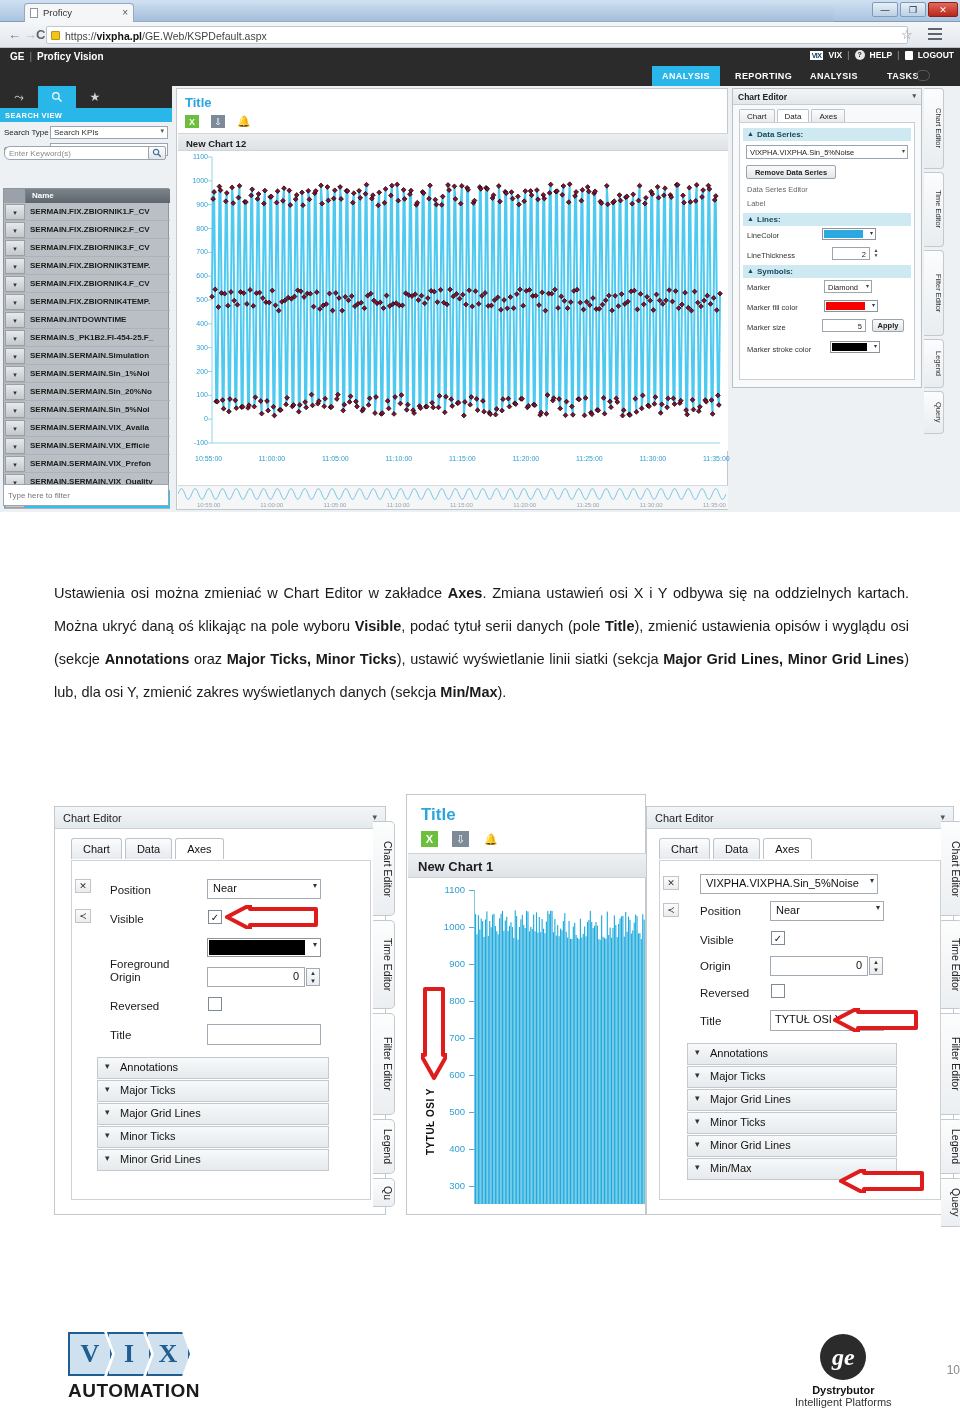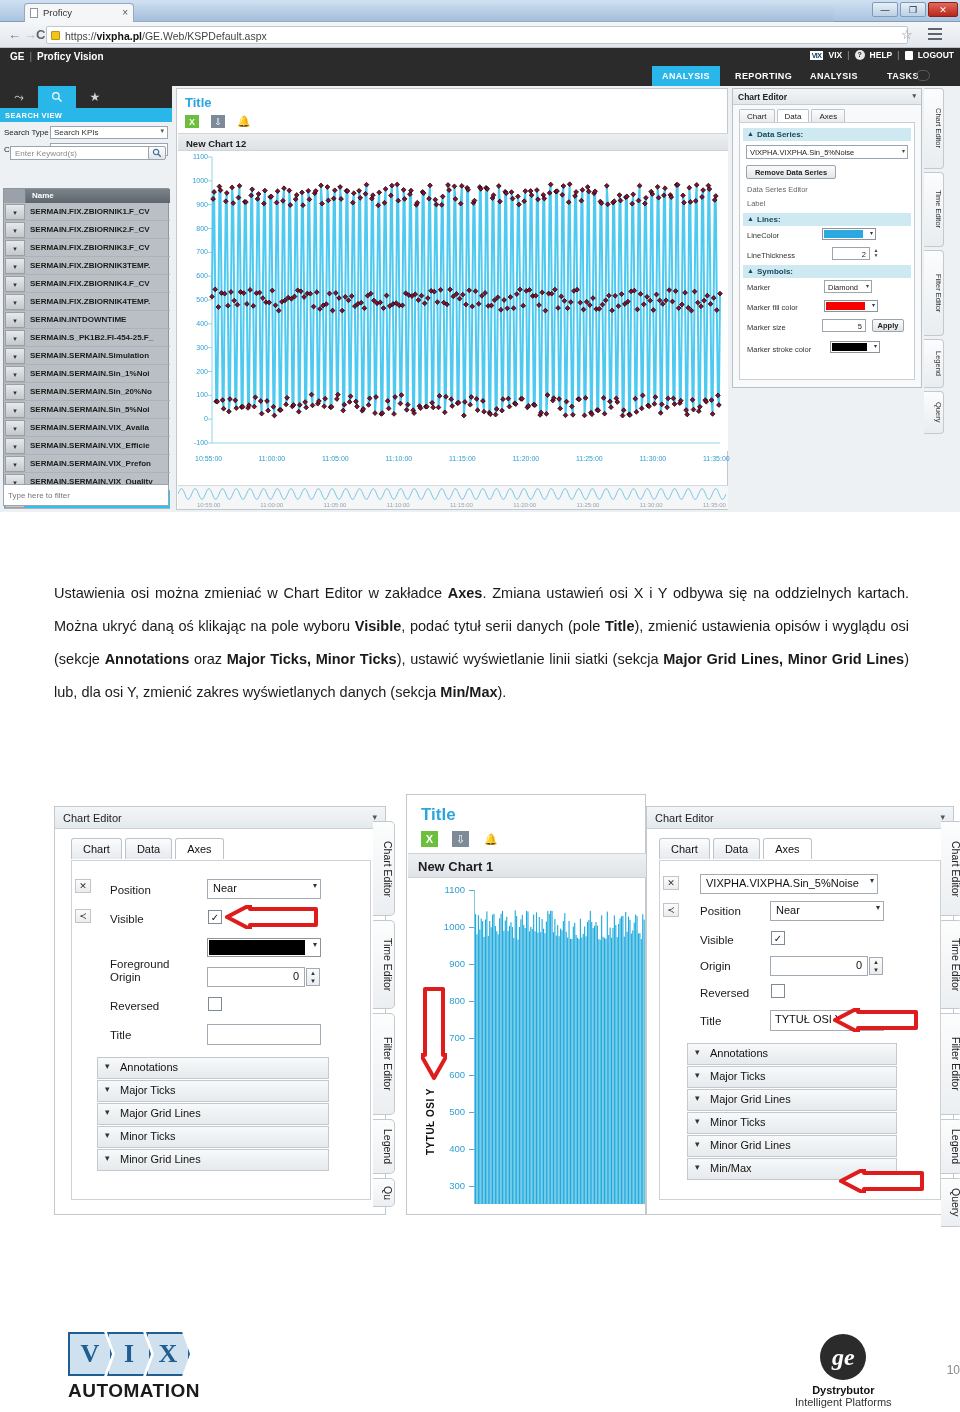--- a/index.html
+++ b/index.html
@@ -285,21 +285,21 @@
       <span class="sv-label">Search Type</span>
       <span class="sv-select">Search KPIs</span>
     </div>
     <div class="sv-row" style="top:57px">
       <span class="sv-label">Category</span>
       <span class="sv-select">All</span>
     </div>
     <div class="sv-row" style="top:60px; height:0"></div>
 
     <div style="position:absolute; left:0; top:59px; width:172px; height:16px;"></div>
-    <div class="kw-input" style="position:absolute; top:60px; left:10px; width:154px;">Enter Keyword(s)</div>
+    <div class="kw-input" style="position:absolute; top:60px; left:4px; width:154px;border-radius:6px;">Enter Keyword(s)</div>
     <div class="kw-search" style="position:absolute; top:60px;">
       <svg width="10" height="10" viewBox="0 0 16 16">
           <circle cx="6.5" cy="6.5" r="4.3" fill="none" stroke="#3b6e99" stroke-width="1.8"></circle>
           <line x1="9.7" y1="9.7" x2="14" y2="14" stroke="#3b6e99" stroke-width="2"></line>
         </svg>
     </div>
 
     <div class="kpi-list">
       <div class="kpi-hdr">
         <span class="corner"></span>

